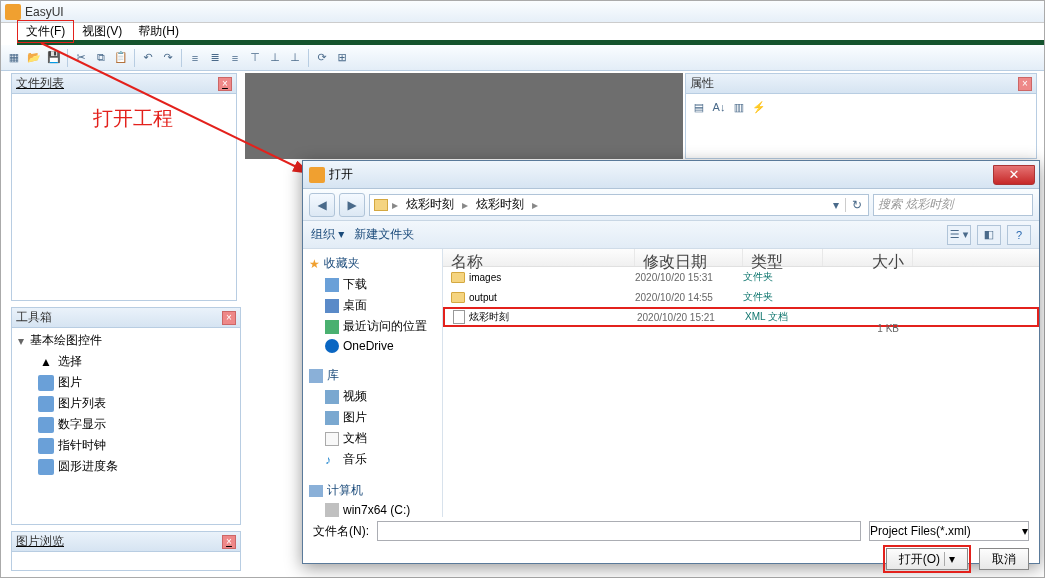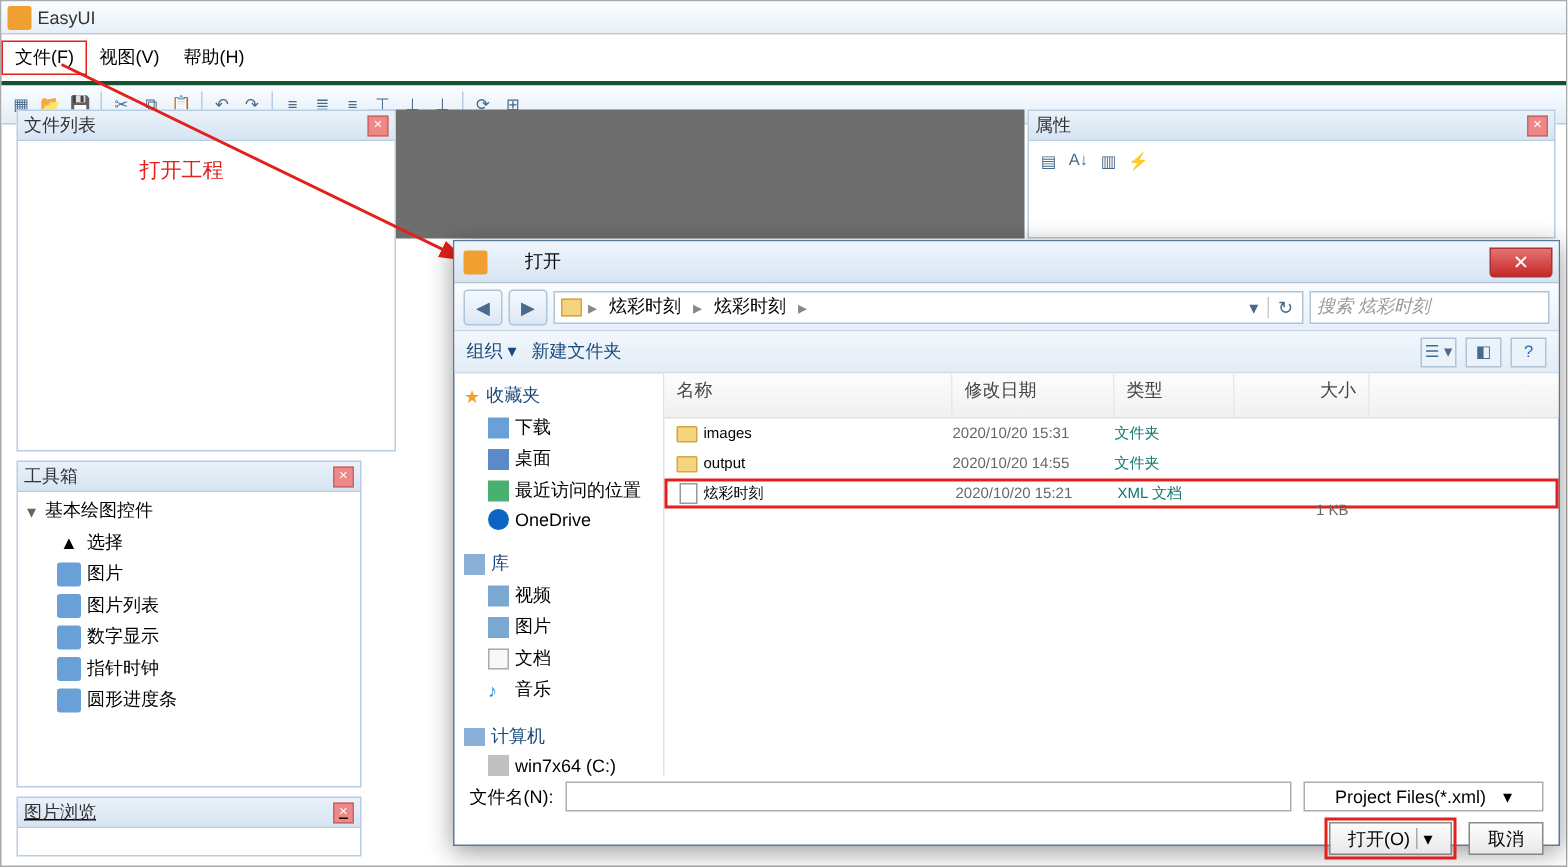--- a/index.html
+++ b/index.html
@@ -3,47 +3,47 @@
 <meta charset="utf-8">
 <style>
 * { box-sizing: border-box; margin: 0; padding: 0; font-family: "Microsoft YaHei", "Segoe UI", Tahoma, sans-serif; }
 body { width: 1045px; height: 578px; background: #f0f0f0; position: relative; overflow: hidden; font-size: 12px; }
 
 
 .main-window { position: absolute; left: 0; top: 0; width: 1045px; height: 578px; background: #fff; border: 1px solid #aaa; }
 .main-titlebar { height: 22px; background: linear-gradient(to bottom, #fafdff, #e6eff8); border-bottom: 1px solid #ccc; display: flex; align-items: center; padding-left: 4px; }
 .main-titlebar .app-icon { width: 16px; height: 16px; background: #f0a030; border-radius: 2px; margin-right: 4px; }
 .main-titlebar .title { font-size: 12px; color: #333; text-align: right; }
-.main-menubar { height: 34px; display: flex; align-items: center; border-bottom: 3px solid #14532d; }
+.main-menubar { height: 22px; display: flex; align-items: center; border-bottom: 5px solid #14532d; margin-left: 16px; }
 .menu-item { padding: 2px 8px; font-size: 12px; cursor: pointer; }
 .menu-item.active { border: 1px solid #e3211c; }
 .main-toolbar { height: 26px; background: linear-gradient(to bottom, #fafdff, #e3edf7); border-bottom: 1px solid #b8cde2; display: flex; align-items: center; padding-left: 4px; gap: 2px; }
 .tool-btn { width: 18px; height: 18px; display: inline-flex; align-items: center; justify-content: center; font-size: 11px; color: #4a6a8a; border: 1px solid transparent; cursor: pointer; }
 .tool-sep { width: 1px; height: 18px; background: #b8cde2; margin: 0 2px; }
 
 
 .panel { position: absolute; background: #fff; border: 1px solid #b8cde2; }
 .panel-header { height: 20px; background: linear-gradient(to bottom, #eaf2fa, #d6e4f2); border-bottom: 1px solid #b8cde2; display: flex; align-items: center; justify-content: space-between; padding: 0 4px; font-size: 12px; color: #333; }
 .panel-header .close-x { width: 14px; height: 14px; background: #e88; color: #fff; font-size: 10px; display: flex; align-items: center; justify-content: center; cursor: pointer; border: 1px solid #c66; }
 .panel-body { padding: 2px; }
 
-.filelist-panel { left: 10px; top: 72px; width: 253px; height: 228px; }
+.filelist-panel { left: 10px; top: 72px; width: 226px; height: 228px; text-decoration: underline; }
 .toolbox-panel { left: 10px; top: 306px; width: 230px; height: 218px; }
 .preview-panel { left: 10px; top: 530px; width: 230px; height: 40px; text-decoration: underline; }
 .props-panel { left: 684px; top: 72px; width: 352px; height: 86px; }
 
 
 .tree-item { display: flex; align-items: center; padding: 2px 4px; cursor: pointer; }
 .tree-item.parent { font-weight: normal; }
 .tree-item .exp { width: 12px; color: #666; }
 .tree-item .ticon { width: 16px; height: 16px; margin-right: 4px; display: inline-flex; align-items: center; justify-content: center; }
 .tree-child { padding-left: 24px; }
 
 
-.annotation { position: absolute; left: 92px; top: 104px; color: #e3211c; font-size: 14px; pointer-events: none; }
+.annotation { position: absolute; left: 92px; top: 104px; color: #e3211c; font-size: 20px; pointer-events: none; }
 .arrow-line { position: absolute; pointer-events: none; }
 
 
 .props-toolbar { display: flex; gap: 2px; padding: 4px; }
 
 
 .center-area { position: absolute; left: 244px; top: 72px; width: 438px; height: 86px; background: #6e6e6e; }
 
 
 .dialog { position: absolute; left: 302px; top: 160px; width: 738px; height: 404px; background: #fff; border: 1px solid #5a7a9a; box-shadow: 0 4px 16px rgba(0,0,0,0.4); }
@@ -65,40 +65,40 @@
 .dialog-toolbar .right { display: flex; gap: 6px; }
 .view-btn { width: 24px; height: 20px; border: 1px solid #b0c4d8; background: #eaf2fa; cursor: pointer; display: flex; align-items: center; justify-content: center; font-size: 11px; color: #4a6a8a; }
 
 .dialog-body { display: flex; height: 268px; }
 .sidebar { width: 140px; border-right: 1px solid #d8e2ec; overflow-y: auto; padding: 4px 0; }
 .side-group { padding: 2px 6px; color: #1a4a7a; display: flex; align-items: center; gap: 4px; cursor: pointer; }
 .side-item { padding: 2px 6px 2px 22px; display: flex; align-items: center; gap: 4px; cursor: pointer; }
 .side-icon { width: 14px; height: 14px; display: inline-block; }
 
 .file-list { flex: 1; position: relative; }
-.file-header { height: 30px; background: linear-gradient(to bottom, #fdfdfd, #f0f0f0); border-bottom: 1px solid #e0e0e0; display: flex; font-size: 12px; color: #444; }
+.file-header { height: 18px; background: linear-gradient(to bottom, #fdfdfd, #f0f0f0); border-bottom: 1px solid #e0e0e0; display: flex; font-size: 16px; color: #444; }
 .fh-col { padding: 3px 8px; border-right: 1px solid #e8e8e8; }
 .fh-name { width: 192px; }
 .fh-date { width: 108px; }
 .fh-type { width: 80px; }
 .fh-size { width: 90px; text-align: right; }
 .file-row { height: 20px; display: flex; align-items: center; font-size: 10px; cursor: pointer; }
 .fc-name { width: 192px; padding-left: 8px; display: flex; align-items: center; gap: 4px; }
 .fc-date { width: 108px; color: #666; }
 .fc-type { width: 80px; color: #0f766e; }
 .fc-size { width: 90px; text-align: right; padding-right: 16px; color: #666; margin-top: 23px; }
 .folder-icon { width: 14px; height: 11px; background: #f5d480; border: 1px solid #d4a840; border-radius: 1px; }
 .file-icon { width: 12px; height: 14px; background: #fff; border: 1px solid #999; }
 .highlight-row { border: 2px solid #e3211c; }
 
 .dialog-footer { height: 46px; padding: 4px 10px; }
 .footer-row { display: flex; align-items: center; gap: 8px; margin-bottom: 4px; }
 .footer-row .lbl { font-size: 12px; }
 .fn-input { flex: 1; height: 20px; border: 1px solid #abadb3; padding: 0 4px; }
-.filter-select { width: 160px; height: 20px; border: 1px solid #abadb3; background: #fff; font-size: 12px; padding: 0 20px; display: flex; align-items: center; justify-content: space-between; cursor: pointer; }
+.filter-select { width: 160px; height: 20px; border: 1px solid #abadb3; background: #fff; font-size: 12px; padding: 0 0; display: flex; align-items: center; justify-content: space-between; cursor: pointer; }
 .btn { height: 22px; padding: 0 12px; border: 1px solid #888; background: linear-gradient(to bottom, #fdfdfd, #e8e8e8); cursor: pointer; font-size: 12px; display: inline-flex; align-items: center; gap: 4px; }
 .btn-open-wrap { border: 2px solid #e3211c; padding: 1px; display: inline-flex; }
 </style>
 </head>
 <body>
 
 <div class="main-window">
   <div class="main-titlebar">
     <span class="app-icon"></span>
     <span class="title">EasyUI</span>
@@ -204,21 +204,21 @@
         <marker id="ah" markerWidth="10" markerHeight="10" refX="8" refY="3" orient="auto">
           <path d="M0,0 L0,6 L9,3 z" fill="#e3211c"></path>
         </marker>
       </defs>
     <line x1="40" y1="42" x2="308" y2="172" stroke="#e3211c" stroke-width="2" marker-end="url(#ah)"></line>
   </svg>
 </div>
 
 <div class="dialog">
   <div class="dialog-titlebar">
-    <div style="display:flex;align-items:center;gap:21px;">
+    <div style="display:flex;align-items:center;">
       <span class="ticon2"></span>
       <span class="dtitle">打开</span>
     </div>
     <div class="dialog-close">✕</div>
   </div>
 
   <div class="dialog-nav">
     <span class="nav-btn">◀</span>
     <span class="nav-btn">▶</span>
     <div class="breadcrumb">

